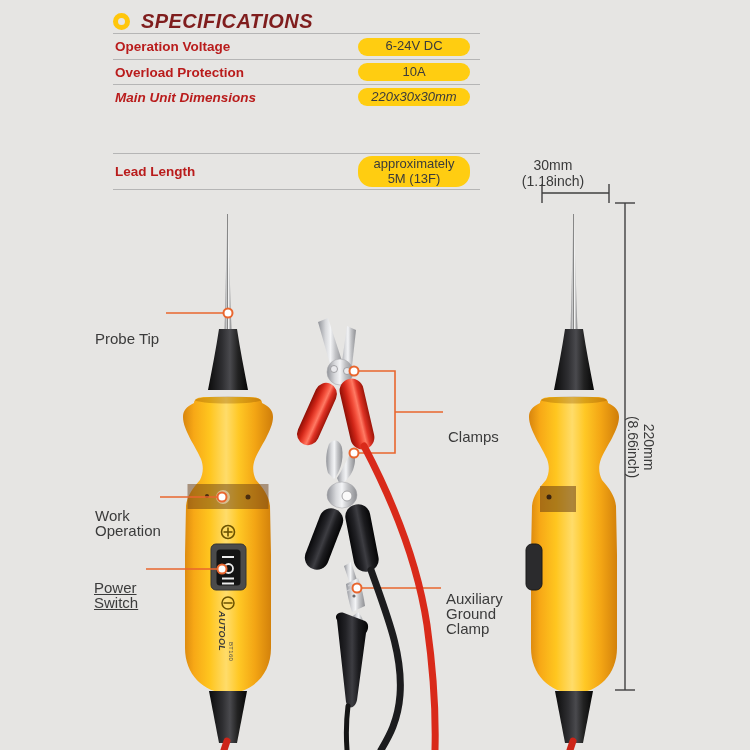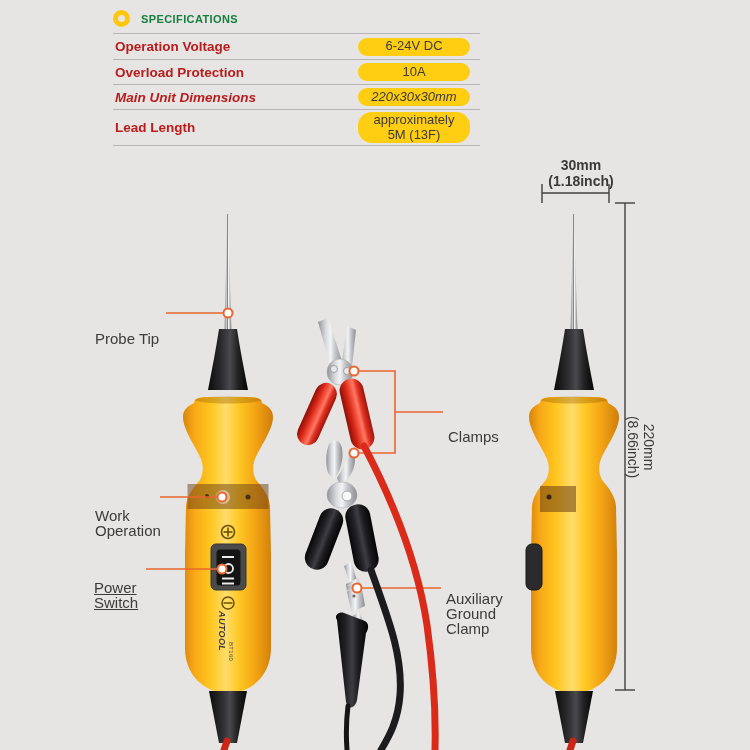--- a/index.html
+++ b/index.html
@@ -2,46 +2,46 @@
 <html><head>
 <meta charset="utf-8">
 <style>
   html,body{margin:0;padding:0;}
   body{font-family:"Liberation Sans",sans-serif;}
   .stage{position:relative;width:750px;height:750px;background:#e6e5e3;overflow:hidden;}
 
   
   .spec-header{position:absolute;left:113px;top:10px;display:flex;align-items:center;gap:11px;}
   .ring-icon{width:7px;height:7px;border:5px solid #ffc60b;border-radius:50%;}
-  .spec-title{font-size:11px;font-weight:800;letter-spacing:.4px;color:#15803d;}
+  .spec-title{font-size:20px;font-weight:800;letter-spacing:.4px;color:#7f1d1d;font-style:italic;}
 
   
   .spec-table{position:absolute;left:113px;top:33px;width:367px;}
   .spec-row{display:flex;align-items:center;justify-content:space-between;border-top:1px solid #b5b5b5;}
-  .spec-row.last{border-bottom:1px solid #b5b5b5;}
+  .spec-row.last{border-bottom:1px solid #b5b5b5;margin-top:44px;}
   .r1{height:25px;} .r2{height:24px;} .r3{height:24px;font-style:italic;} .r4{height:35px;}
   .spec-label{font-size:13.5px;font-weight:700;color:#b91c1c;padding-left:2px;}
   .pill{width:112px;margin-right:10px;background:#ffcd11;border-radius:14px;
         display:flex;flex-direction:column;align-items:center;justify-content:center;
         font-size:13px;color:#3b3b3b;line-height:1.12;}
   .pill.single{height:18px;border-radius:9px;}
   .pill.double{height:31px;}
 
   
   .callout{position:absolute;color:#3b3b3b;font-size:15px;line-height:1.0;margin-top:26px;}
   .callout div{line-height:14.8px;}
   .lbl-probe-tip{left:95px;top:306px;}
   .lbl-work{left:95px;top:483px;}
   .lbl-power{left:94px;top:555px;text-decoration:underline;}
   .lbl-clamps{left:448px;top:404px;}
   .lbl-aux{left:446px;top:566px;}
 
   
   .dim{position:absolute;color:#3a3a3a;font-size:14px;text-align:center;line-height:1.15;}
-  .dim-width{left:521px;top:157px;width:120px;font-weight:bold;}
+  .dim-width{left:493px;top:157px;width:120px;}
   .dim-height{left:586px;top:431px;width:110px;transform:rotate(90deg);}
 
   svg{position:absolute;left:0;top:0;}
 </style>
 </head>
 <body>
 
 <div class="stage">
 
   <div class="spec-header">

